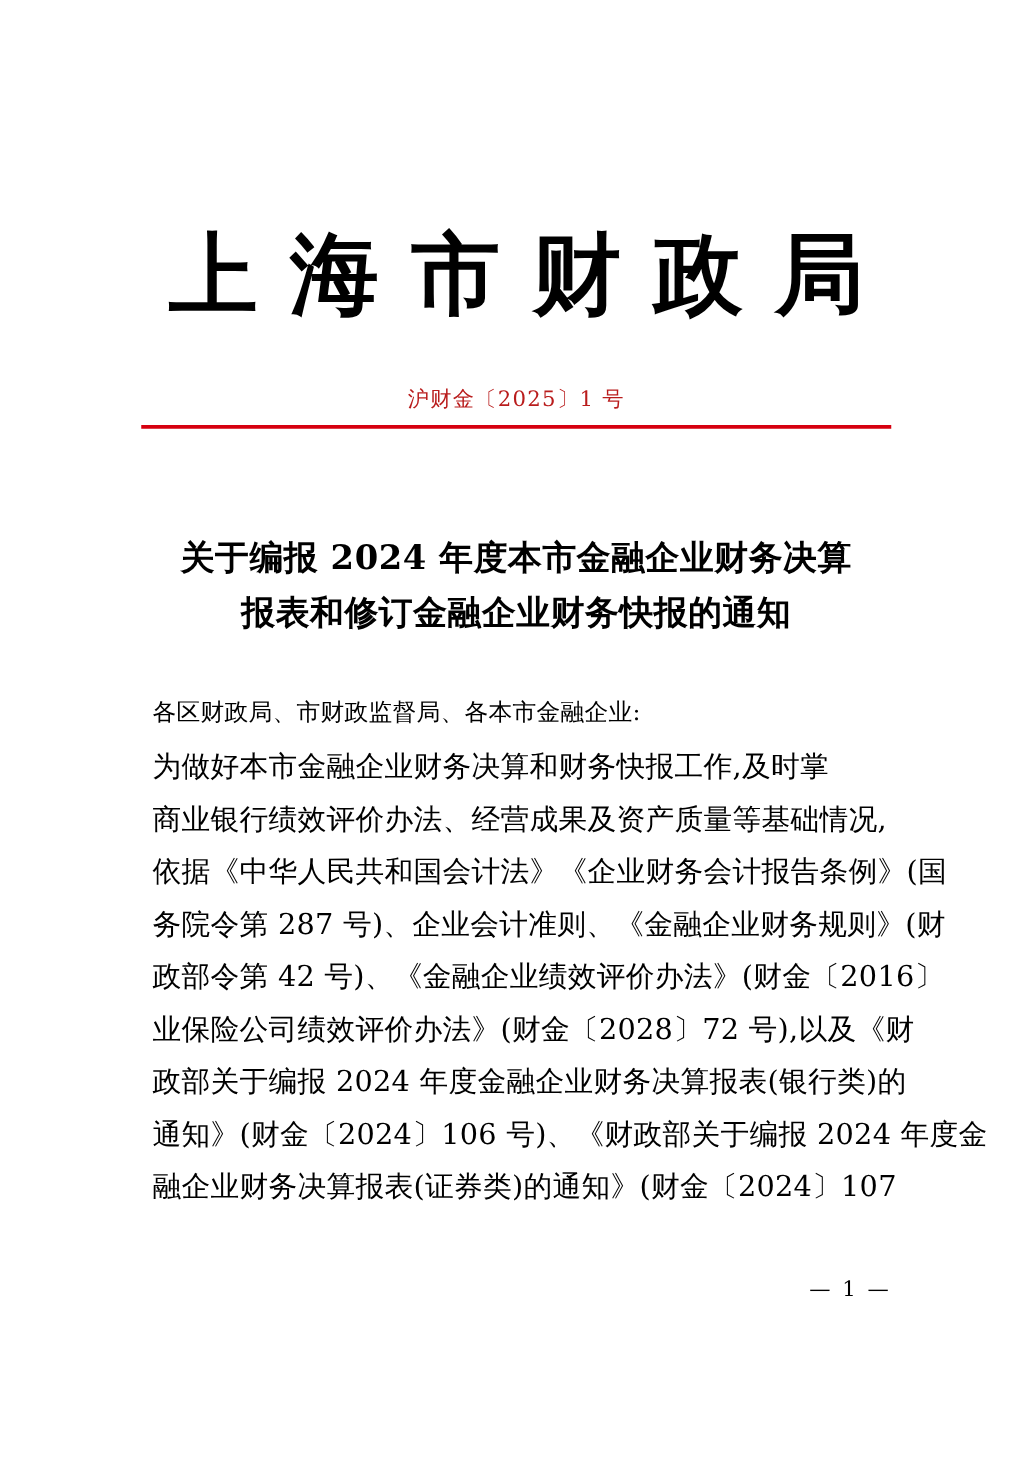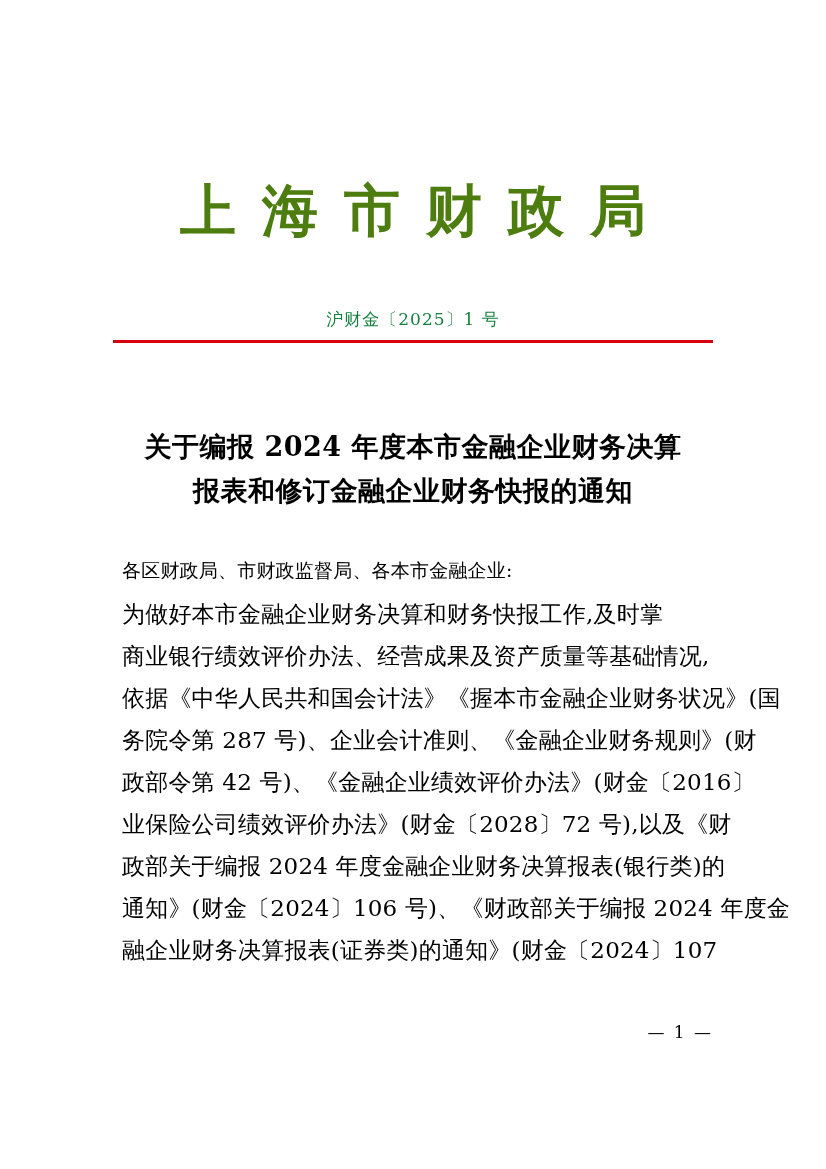--- a/index.html
+++ b/index.html
@@ -24,40 +24,40 @@
 
   
   .masthead {
     position: absolute;
     top: 178px;
     left: 0;
     width: 826px;
     text-align: center;
   }
   .masthead-title {
-    color: #4d7c0f;
-    font-family: Liberation Serif, serif;
+    color: #000000;
+    font-family: Liberation Sans, sans-serif;
     font-weight: bold;
-    font-size: 56px;
+    font-size: 71px;
     letter-spacing: 26px;
     text-indent: 26px;
     line-height: 1.2;
     white-space: nowrap;
   }
 
   
   .doc-number {
     position: absolute;
     top: 308px;
     left: 0;
     width: 826px;
     text-align: center;
     font-size: 17px;
     letter-spacing: 1px;
-    color: #15803d;
+    color: #b91c1c;
   }
 
   
   .red-rule {
     position: absolute;
     top: 340px;
     left: 113px;
     width: 600px;
     height: 3px;
     background: #d6000f;
@@ -134,21 +134,21 @@
   <div class="doc-title">
     <span class="line">关于编报 2024 年度本市金融企业财务决算</span>
     <span class="line">报表和修订金融企业财务快报的通知</span>
   </div>
 
   <div class="body-block">
     <div class="salutation">各区财政局、市财政监督局、各本市金融企业:</div>
     <div class="para">
       <span class="ln">为做好本市金融企业财务决算和财务快报工作,及时掌</span>
       <span class="ln">商业银行绩效评价办法、经营成果及资产质量等基础情况,</span>
-      <span class="ln">依据《中华人民共和国会计法》《握本市金融企业财务状况》(国</span>
+      <span class="ln">依据《中华人民共和国会计法》《企业财务会计报告条例》(国</span>
       <span class="ln">务院令第 287 号)、企业会计准则、《金融企业财务规则》(财</span>
       <span class="ln">政部令第 42 号)、《金融企业绩效评价办法》(财金〔2016〕</span>
       <span class="ln">业保险公司绩效评价办法》(财金〔2028〕72 号),以及《财</span>
       <span class="ln">政部关于编报 2024 年度金融企业财务决算报表(银行类)的</span>
       <span class="ln">通知》(财金〔2024〕106 号)、《财政部关于编报 2024 年度金</span>
       <span class="ln">融企业财务决算报表(证券类)的通知》(财金〔2024〕107</span>
     </div>
   </div>
 
   <div class="page-number">— 1 —</div>

